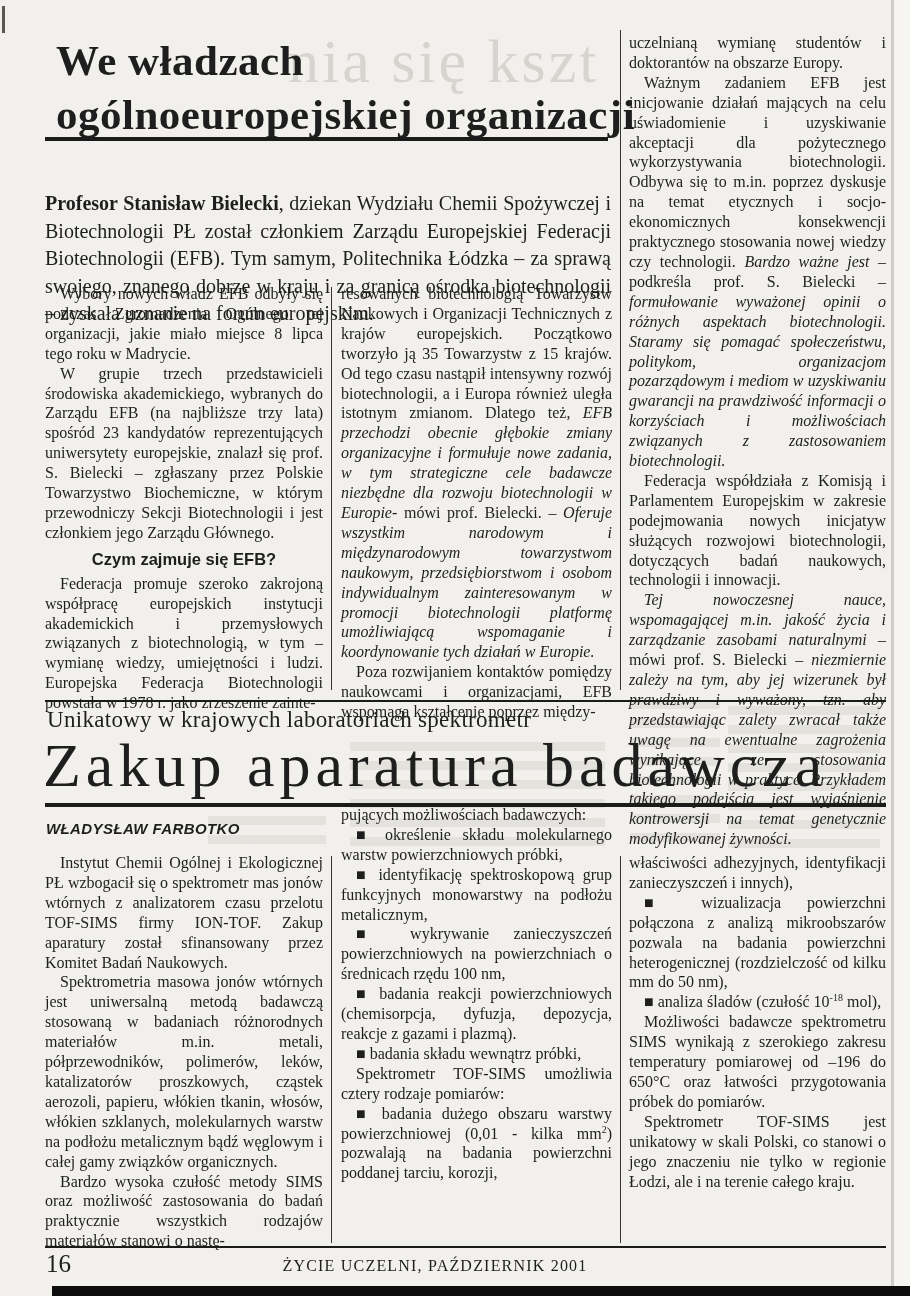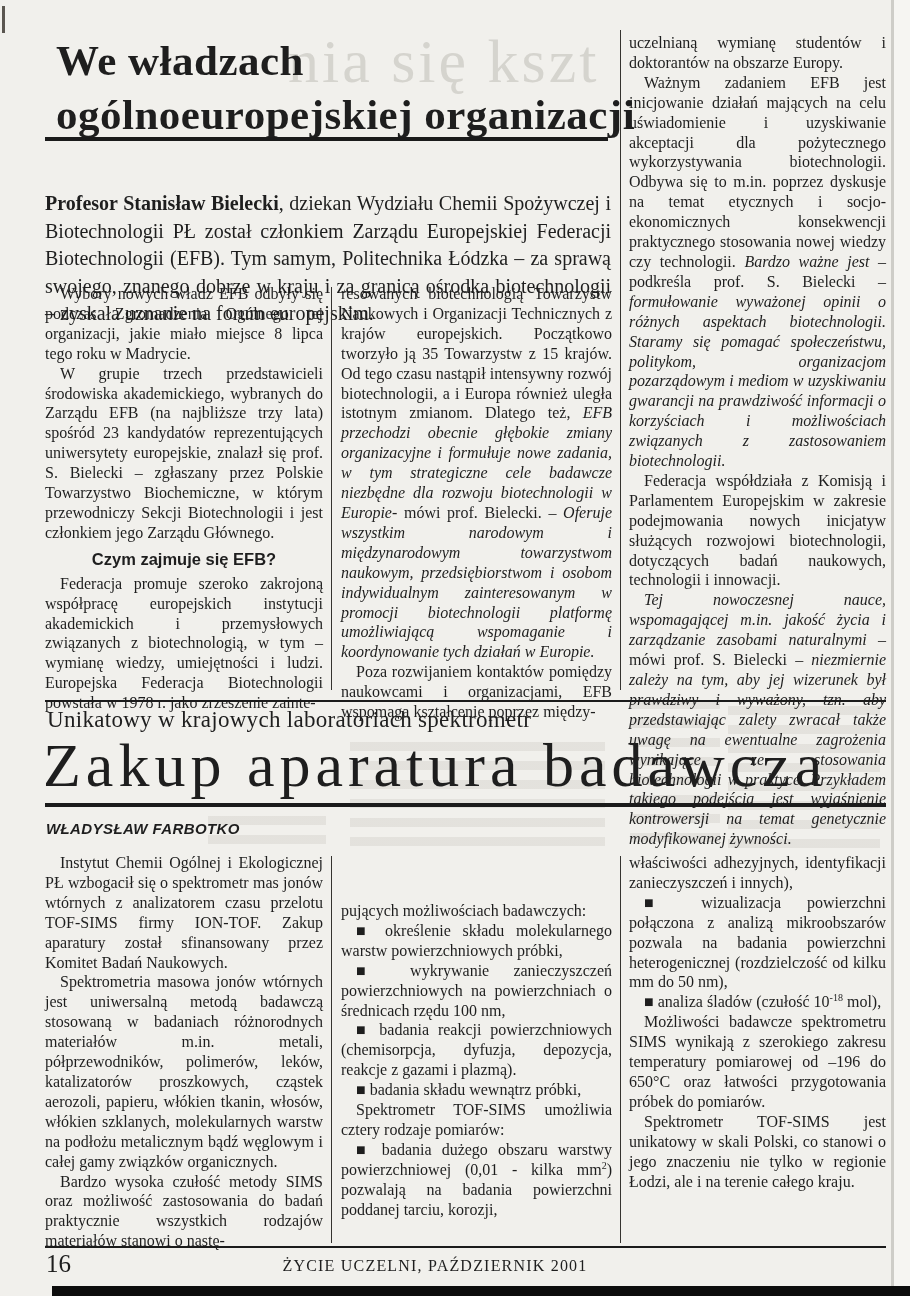--- a/index.html
+++ b/index.html
@@ -35,21 +35,21 @@
   .vrule{position:absolute;width:1px;background:#35332f;}
   #vr1{left:331px;top:287px;height:403px;}
   #vr2{left:620px;top:30px;height:660px;}
   
   #rule-mid{left:45px;top:700px;width:841px;height:2px;}
   .kicker{position:absolute;left:47px;top:707px;font-size:23px;letter-spacing:.3px;}
   .a2-title{position:absolute;left:43px;top:733px;font-size:62px;line-height:64px;letter-spacing:5px;font-weight:400;}
   #a2-rule{left:45px;top:803px;width:841px;height:4px;}
   .byline{position:absolute;left:46px;top:820px;font-family:"Liberation Sans",sans-serif;font-style:italic;font-weight:700;font-size:15px;letter-spacing:.4px;}
   #a2c1{left:45px;top:853px;width:278px;}
-  #a2c2{left:341px;top:901px;width:271px;}
+  #a2c2{left:341px;top:805px;width:271px;}
   #a2c3{left:629px;top:853px;width:257px;}
   #vr3{left:331px;top:856px;height:387px;}
   #vr4{left:620px;top:856px;height:387px;}
   #rule-bottom{left:45px;top:1246px;width:841px;height:2px;}
   
   .page-number{position:absolute;left:46px;top:1250px;font-size:25px;}
   .issue{position:absolute;left:0;right:40px;top:1257px;text-align:center;font-size:16px;letter-spacing:1.2px;}
   .black-bar{position:absolute;left:52px;right:0;bottom:0;height:10px;background:#0d0d0d;}
 </style>
 </head>
@@ -101,20 +101,21 @@
   <div class="byline">WŁADYSŁAW FARBOTKO</div>
 
   <div class="col" id="a2c1">
       <p><span>Instytut Chemii Ogólnej i Ekologicznej PŁ wzbogacił się o spektrometr mas jonów wtórnych z analizatorem czasu przelotu TOF-SIMS firmy ION-TOF. Zakup aparatury został sfinansowany przez Komitet Badań Naukowych.</span></p>
       <p><span>Spektrometria masowa jonów wtórnych jest uniwersalną metodą badawczą stosowaną w badaniach różnorodnych materiałów m.in. metali, półprzewodników, polimerów, leków, katalizatorów proszkowych, cząstek aerozoli, papieru, włókien tkanin, włosów, włókien szklanych, molekularnych warstw na podłożu metalicznym bądź węglowym i całej gamy związków organicznych.</span></p>
       <p><span>Bardzo wysoka czułość metody SIMS oraz możliwość zastosowania do badań praktycznie wszystkich rodzajów materiałów stanowi o nastę-</span></p>
     </div>
   <div class="col" id="a2c2">
       <p class="noindent"><span>pujących możliwościach badawczych:</span></p>
       <p><span>■ określenie składu molekularnego warstw powierzchniowych próbki,</span></p>
+      <p><span>■ identyfikację spektroskopową grup funkcyjnych monowarstwy na podłożu metalicznym,</span></p>
       <p><span>■ wykrywanie zanieczyszczeń powierzchniowych na powierzchniach o średnicach rzędu 100 nm,</span></p>
       <p><span>■ badania reakcji powierzchniowych (chemisorpcja, dyfuzja, depozycja, reakcje z gazami i plazmą).</span></p>
       <p><span>■ badania składu wewnątrz próbki,</span></p>
       <p><span>Spektrometr TOF-SIMS umożliwia cztery rodzaje pomiarów:</span></p>
       <p><span>■ badania dużego obszaru warstwy powierzchniowej (0,01 - kilka mm</span><sup>2</sup><span>) pozwalają na badania powierzchni poddanej tarciu, korozji,</span></p>
     </div>
   <div class="col" id="a2c3">
       <p class="noindent"><span>właściwości adhezyjnych, identyfikacji zanieczyszczeń i innych),</span></p>
       <p><span>■ wizualizacja powierzchni połączona z analizą mikroobszarów pozwala na badania powierzchni heterogenicznej (rozdzielczość od kilku mm do 50 nm),</span></p>
       <p><span>■ analiza śladów (czułość 10</span><sup>-18</sup><span> mol),</span></p>

